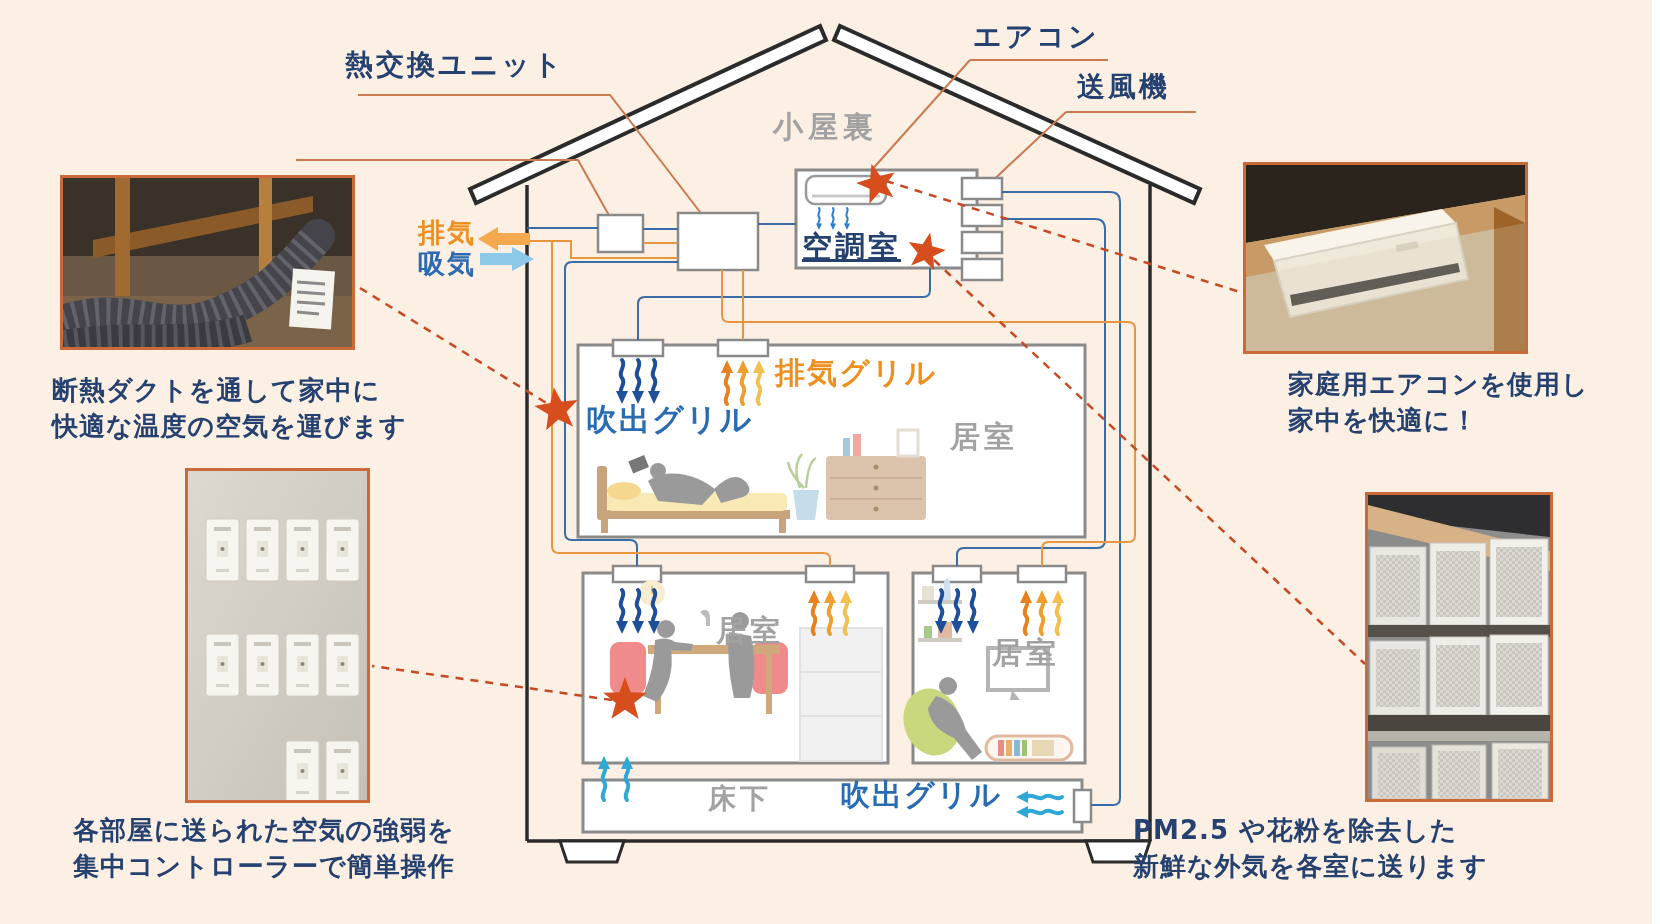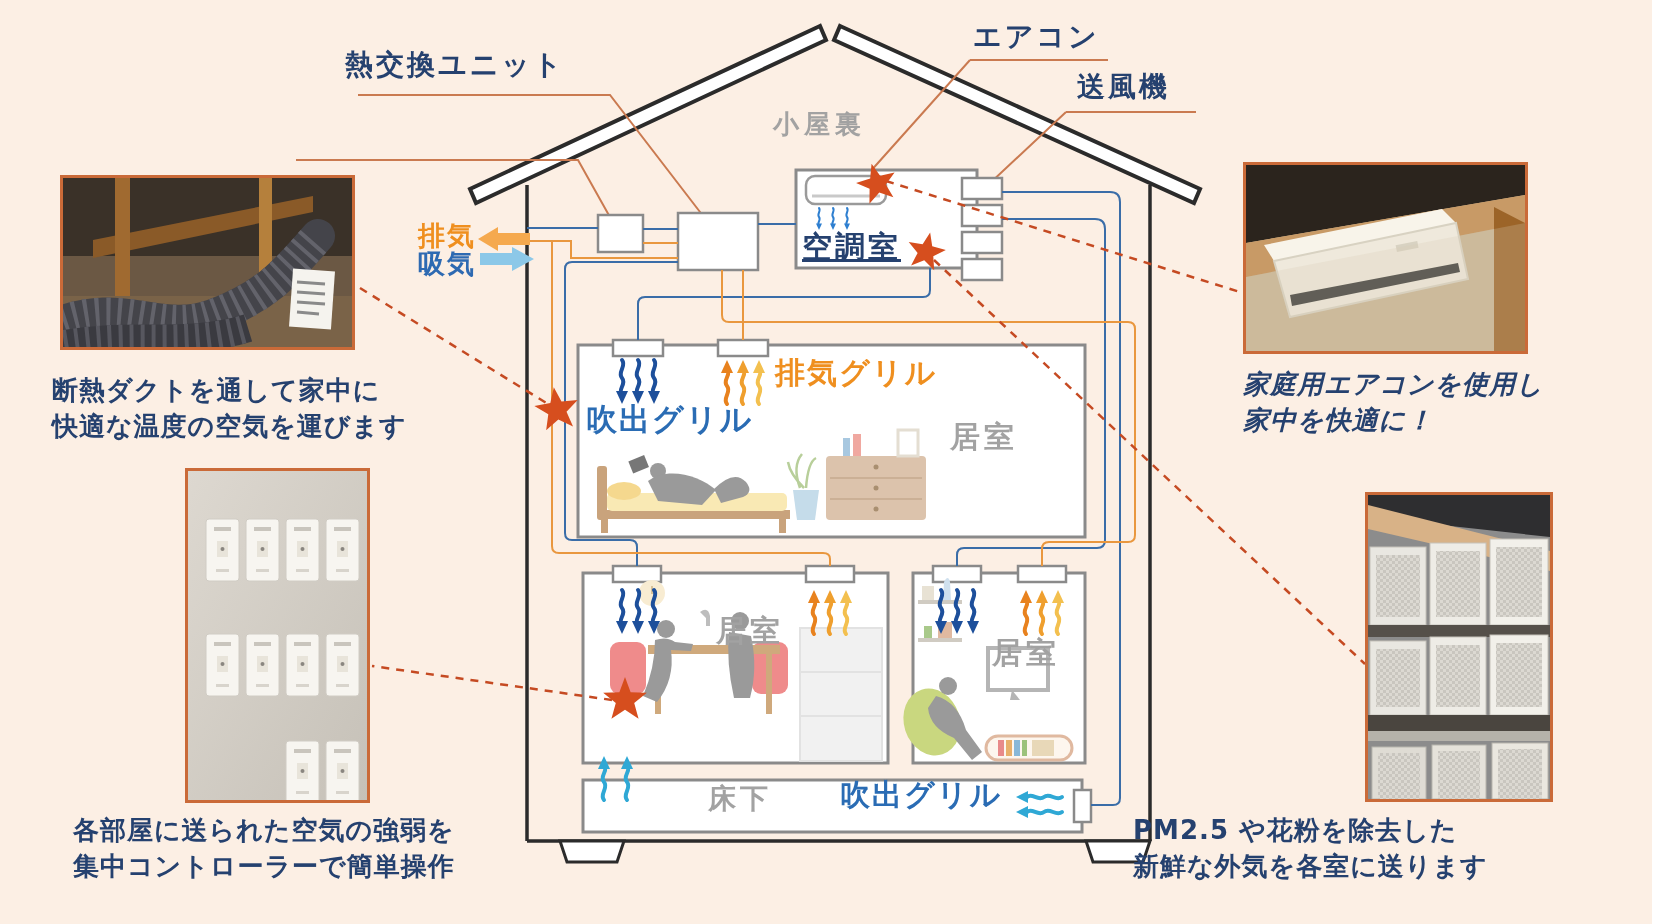--- a/index.html
+++ b/index.html
@@ -380,37 +380,37 @@
           <rect x="70" y="256" width="42" height="48" fill="url(#mesh)"></rect>
         <rect x="124" y="248" width="56" height="56" fill="#eae7df" stroke="#b8b5ad"></rect>
           <rect x="130" y="254" width="44" height="50" fill="url(#mesh)"></rect>
       </g>
     </svg>
   </div>
 
   <div class="lbl navy" style="left:345px;top:50px;font-size:28px;letter-spacing:3px;">熱交換ユニット</div>
   <div class="lbl navy" style="left:973px;top:22px;font-size:28px;letter-spacing:3px;">エアコン</div>
   <div class="lbl navy" style="left:1077px;top:72px;font-size:28px;letter-spacing:3px;">送風機</div>
-  <div class="lbl gray" style="left:773px;top:110px;font-size:26px;letter-spacing:5px;">小屋裏</div>
-  <div class="lbl orange" style="left:418px;top:221px;font-size:27px;letter-spacing:2px;">排気</div>
+  <div class="lbl gray" style="left:773px;top:110px;font-size:30px;letter-spacing:5px;">小屋裏</div>
+  <div class="lbl orange" style="left:418px;top:221px;font-size:27px;letter-spacing:2px;font-family:Liberation Mono, monospace;">排気</div>
   <div class="lbl lightblue" style="left:418px;top:249px;font-size:27px;letter-spacing:2px;">吸気</div>
   <div class="lbl navy" style="left:802px;top:230px;font-size:30px;letter-spacing:3px;text-decoration:underline;">空調室</div>
   <div class="lbl orange" style="left:775px;top:356px;font-size:30px;letter-spacing:2px;">排気グリル</div>
   <div class="lbl blue" style="left:586px;top:402px;font-size:31px;letter-spacing:2px;">吹出グリル</div>
   <div class="lbl gray" style="left:950px;top:420px;font-size:30px;letter-spacing:4px;">居室</div>
   <div class="lbl gray" style="left:716px;top:614px;font-size:30px;letter-spacing:4px;">居室</div>
   <div class="lbl gray" style="left:992px;top:636px;font-size:30px;letter-spacing:4px;">居室</div>
   <div class="lbl gray" style="left:708px;top:784px;font-size:28px;letter-spacing:4px;">床下</div>
   <div class="lbl blue" style="left:840px;top:778px;font-size:30px;letter-spacing:2px;">吹出グリル</div>
 
   <div class="caption" style="left:52px;top:372px;">
     <div>断熱ダクトを通して家中に</div>
     <div>快適な温度の空気を運びます</div>
   </div>
-  <div class="caption" style="left:1243px;top:366px;font-style:italic;">
+  <div class="caption" style="left:1288px;top:366px;">
     <div>家庭用エアコンを使用し</div>
     <div>家中を快適に！</div>
   </div>
   <div class="caption" style="left:73px;top:812px;">
     <div>各部屋に送られた空気の強弱を</div>
     <div>集中コントローラーで簡単操作</div>
   </div>
   <div class="caption" style="left:1133px;top:812px;">
     <div>PM2.5 や花粉を除去した</div>
     <div>新鮮な外気を各室に送ります</div>

